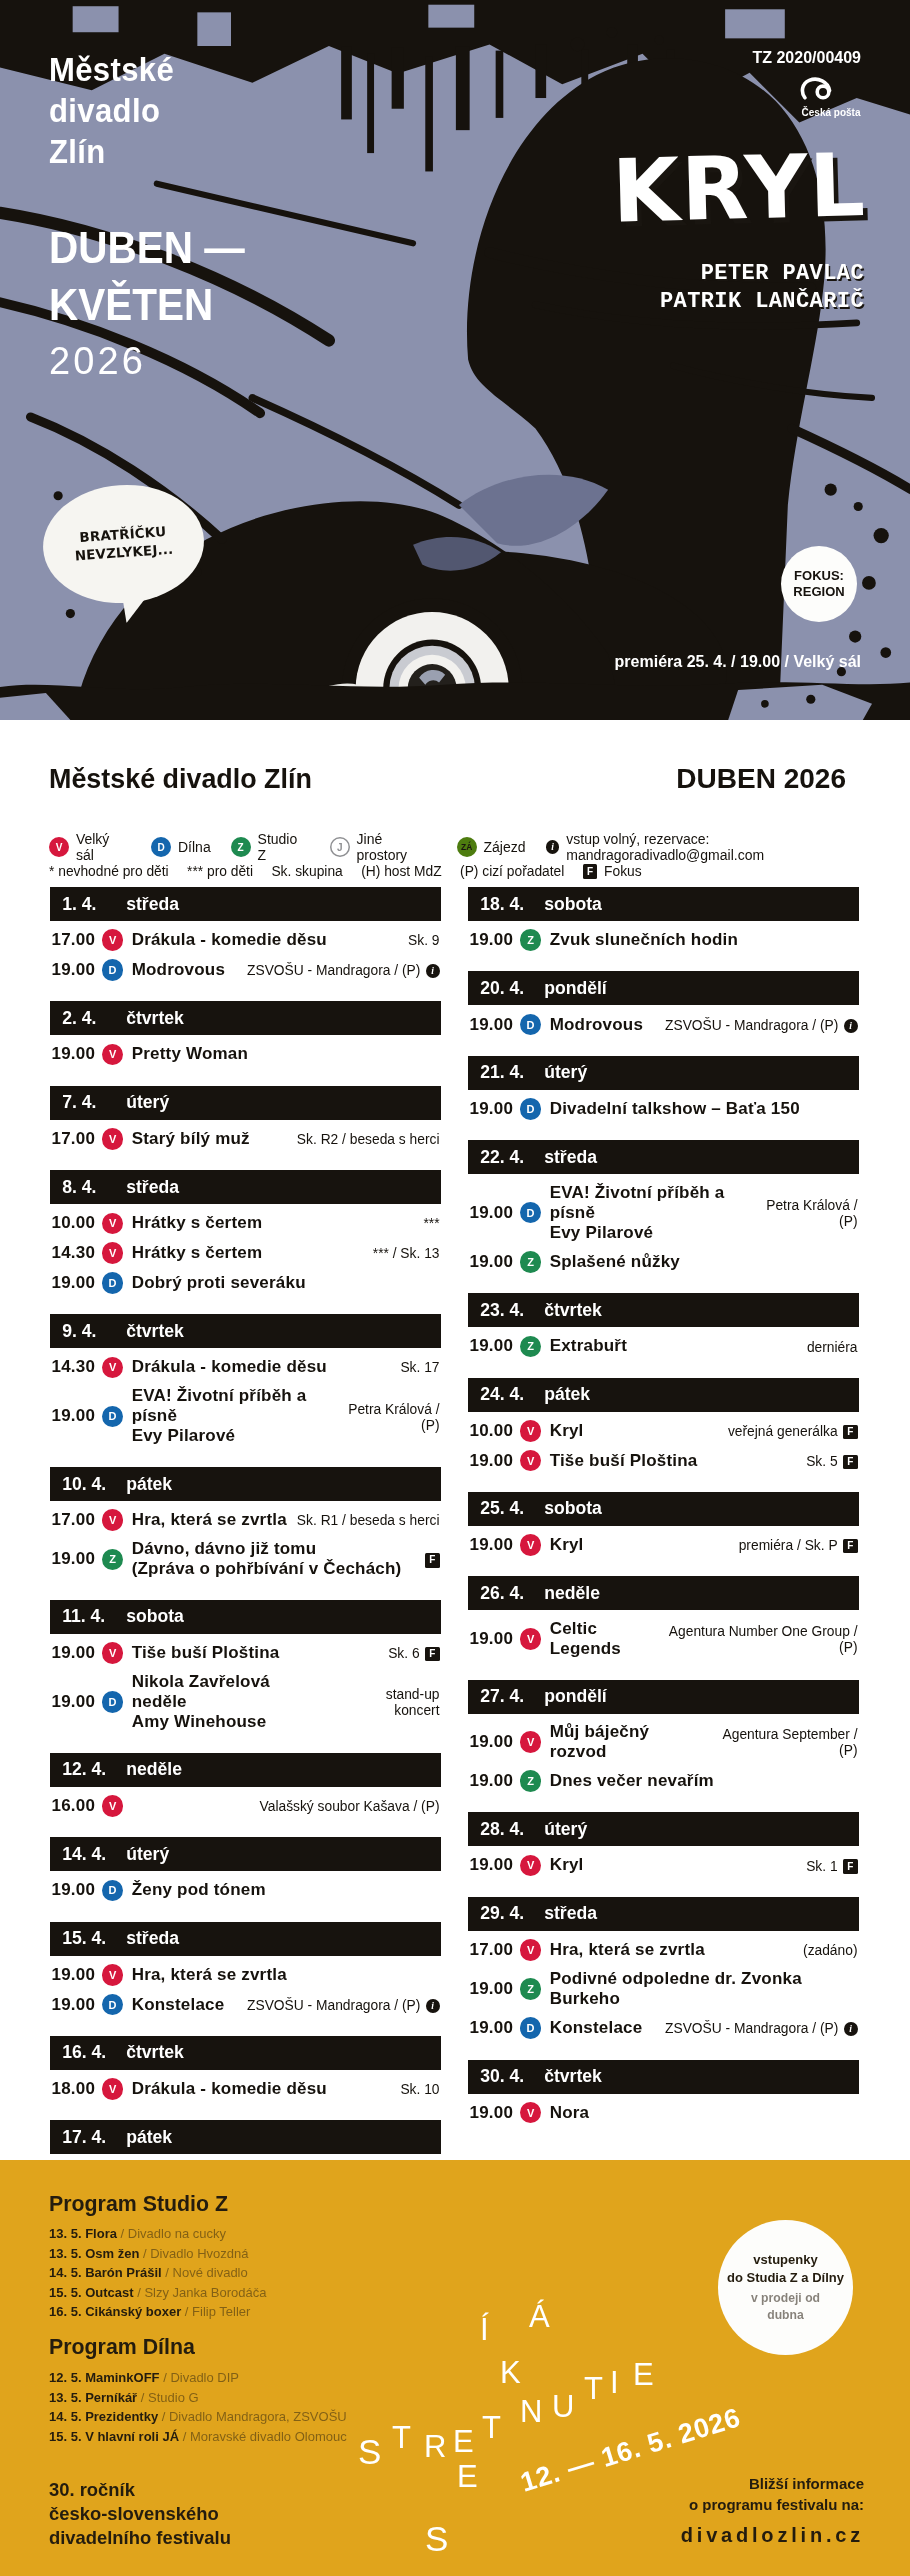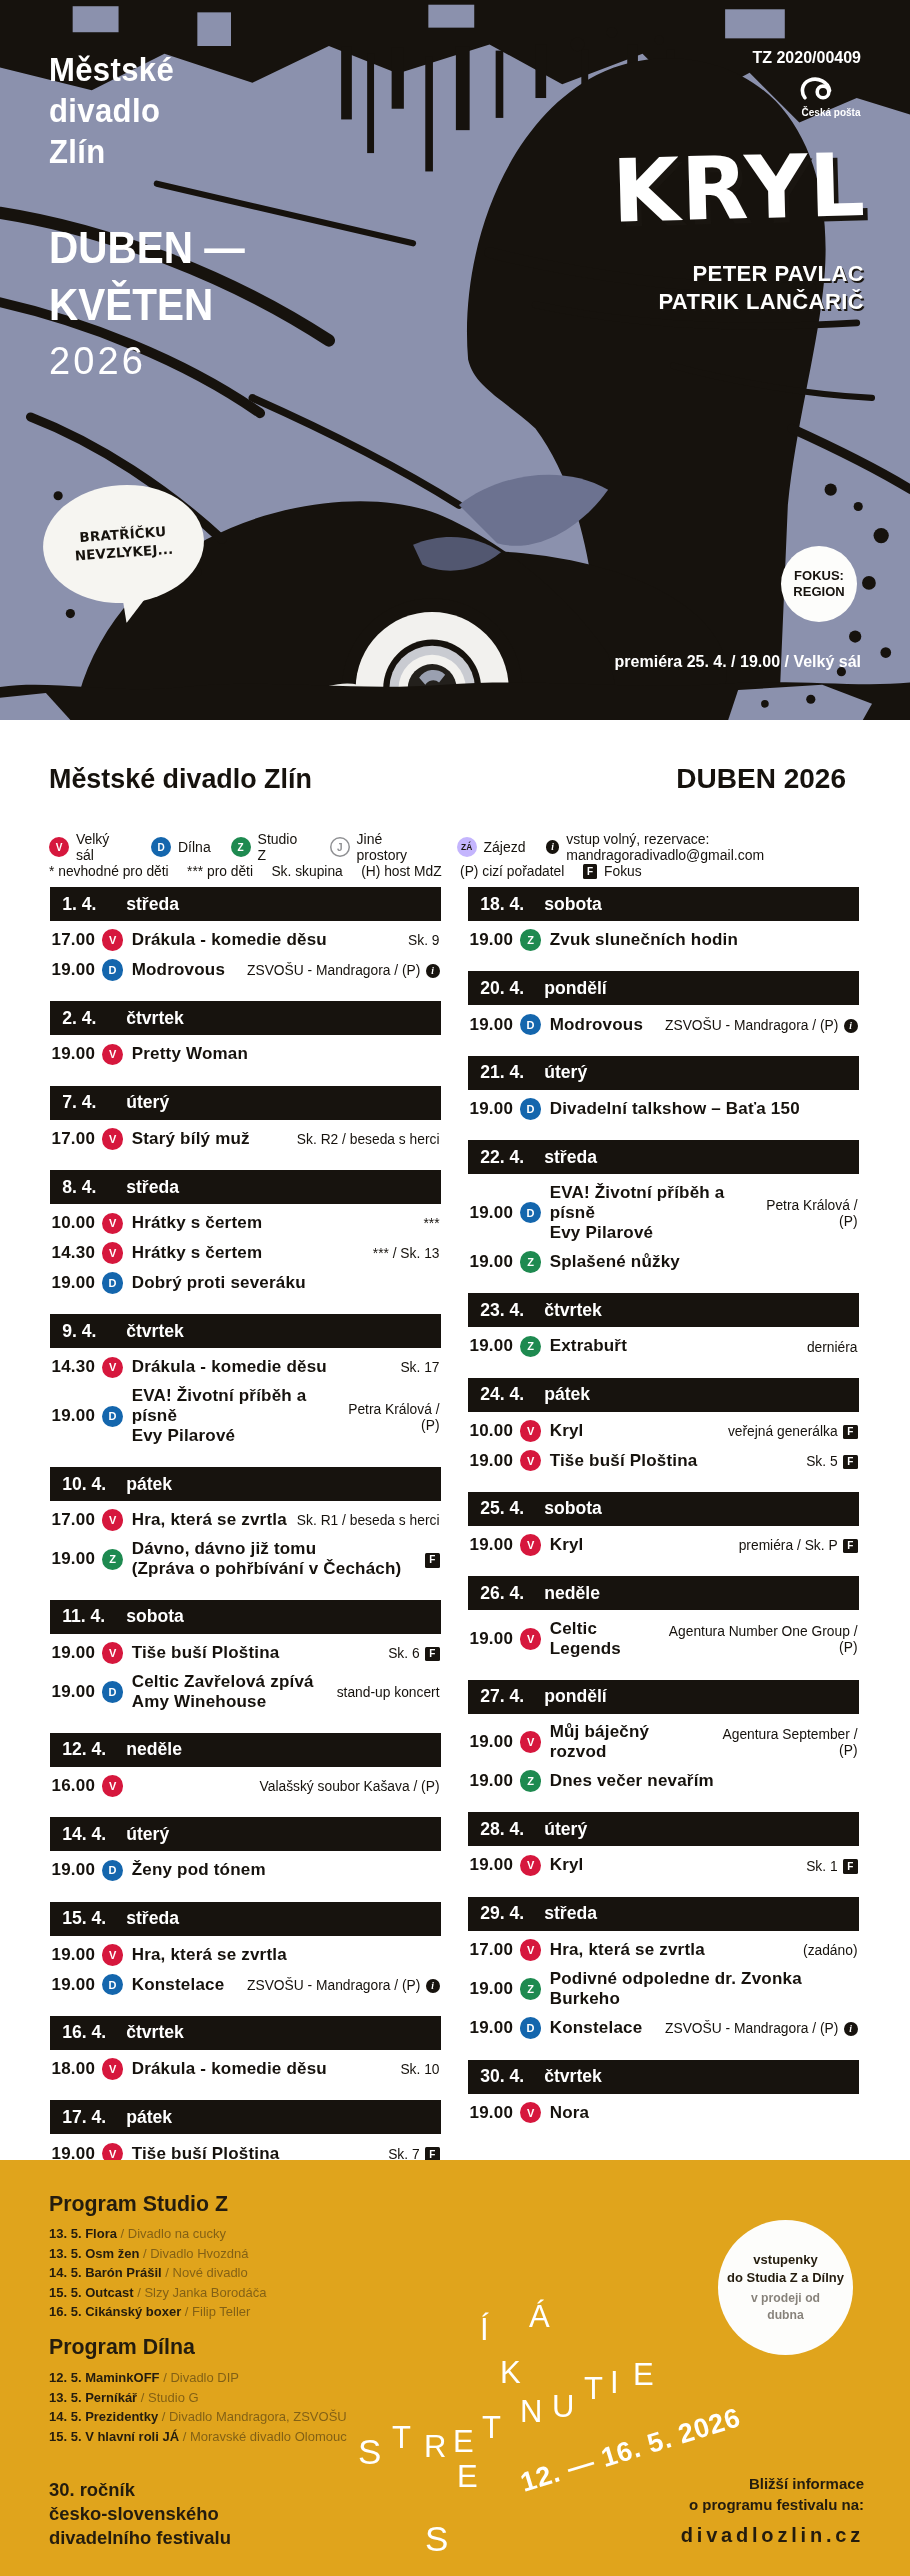--- a/index.html
+++ b/index.html
@@ -15,21 +15,21 @@
   .months{left:49px;top:219px;font-size:44px;line-height:57px;font-weight:800;color:#fff;
     transform:scaleX(.92);transform-origin:left top;}
   .year{left:49px;top:340px;font-size:38px;font-weight:300;color:#fff;letter-spacing:3.1px;}
   .tz{right:50px;top:49px;font-size:16px;font-weight:700;color:#fff;}
   .posta{right:47px;top:76px;width:66px;text-align:center;color:#fff;}
   .posta .lbl{font-size:10px;font-weight:700;margin-top:1.5px;}
   .kryl{right:46px;top:142px;font-size:87px;font-weight:900;line-height:1;color:#fff;
     font-family:"DejaVu Sans","Liberation Sans",sans-serif;
     text-shadow:4.6px 5.4px 0 #191510;transform:rotate(-1.5deg);transform-origin:right top;letter-spacing:1.5px;}
   .authors{right:47px;top:260px;text-align:right;font-size:22px;font-weight:900;line-height:28px;color:#fff;
-    font-family:Liberation Sans, sans-serif;text-shadow:1.5px 2.3px 0 #191510;letter-spacing:0.4px;}
+    font-family:Liberation Mono, monospace;text-shadow:1.5px 2.3px 0 #191510;letter-spacing:0.4px;}
   .fokus-circle{left:781px;top:546px;width:76px;height:76px;border-radius:50%;background:#fdfdfb;
     display:flex;flex-direction:column;align-items:center;justify-content:center;
     font-size:13px;font-weight:800;line-height:16px;color:#16120d;}
   .premiere{right:50px;top:653px;font-size:16px;font-weight:700;color:#fff;}
   .bubble{left:43px;top:485px;width:161px;height:118px;background:#f6f5f1;border-radius:50%;
     transform:rotate(-4deg);display:flex;flex-direction:column;align-items:center;justify-content:center;
     font-family:"DejaVu Sans","Liberation Sans",sans-serif;
     font-size:13.4px;font-weight:900;line-height:18.4px;color:#16120d;text-align:center;letter-spacing:0.2px;}
   .bubble .tail{position:absolute;left:70px;bottom:-21.4px;width:34px;height:32px;background:#f6f5f1;
     clip-path:polygon(8% 0,92% 0,30% 100%);transform:rotate(8deg);}
@@ -221,21 +221,21 @@
       </span>
       <span class="legend-item">
         <span class="badge sm" style="background: rgb(30, 138, 80); color: rgb(255, 255, 255);">Z</span>
         <span class="legend-label">Studio Z</span>
       </span>
       <span class="legend-item">
         <span class="badge sm" style="background: rgb(255, 255, 255); color: rgb(143, 144, 147); box-shadow: rgb(143, 144, 147) 0px 0px 0px 1.5px inset;">J</span>
         <span class="legend-label">Jiné prostory</span>
       </span>
       <span class="legend-item">
-        <span class="badge sm" style="background: #c4b5fd; color: rgb(26, 22, 15); font-size: 8.4px;">ZÁ</span>
+        <span class="badge sm" style="background: #4d7c0f; color: rgb(26, 22, 15); font-size: 8.4px;">ZÁ</span>
         <span class="legend-label">Zájezd</span>
       </span>
       <span class="legend-item">
         <span class="info-icon">i</span>
         <span class="legend-label">vstup volný, rezervace: mandragoradivadlo@gmail.com</span>
       </span>
     </div>
   <div class="abs legend-row2">
       <span class="note-item">* nevhodné pro děti</span>
       <span class="note-item">*** pro děti</span>
@@ -405,21 +405,21 @@
           </span>
           <span class="note">
             <span>Sk. 6</span>
             <span class="fokus-icon">F</span>
           </span>
         </div>
         <div class="show">
           <span class="time">19.00</span>
           <span class="badge" style="background: rgb(20, 102, 173); color: rgb(255, 255, 255);">D</span>
           <span class="title">
-            <div>Celtic Zavřelová zpívá</div>
+            <div>Nikola Zavřelová neděle</div>
             <div>Amy Winehouse</div>
           </span>
           <span class="note">
             <span>stand-up koncert</span>
           </span>
         </div>
       </section>
       <section class="day">
         <div class="day-bar">
           <span class="day-date">12. 4.</span>

